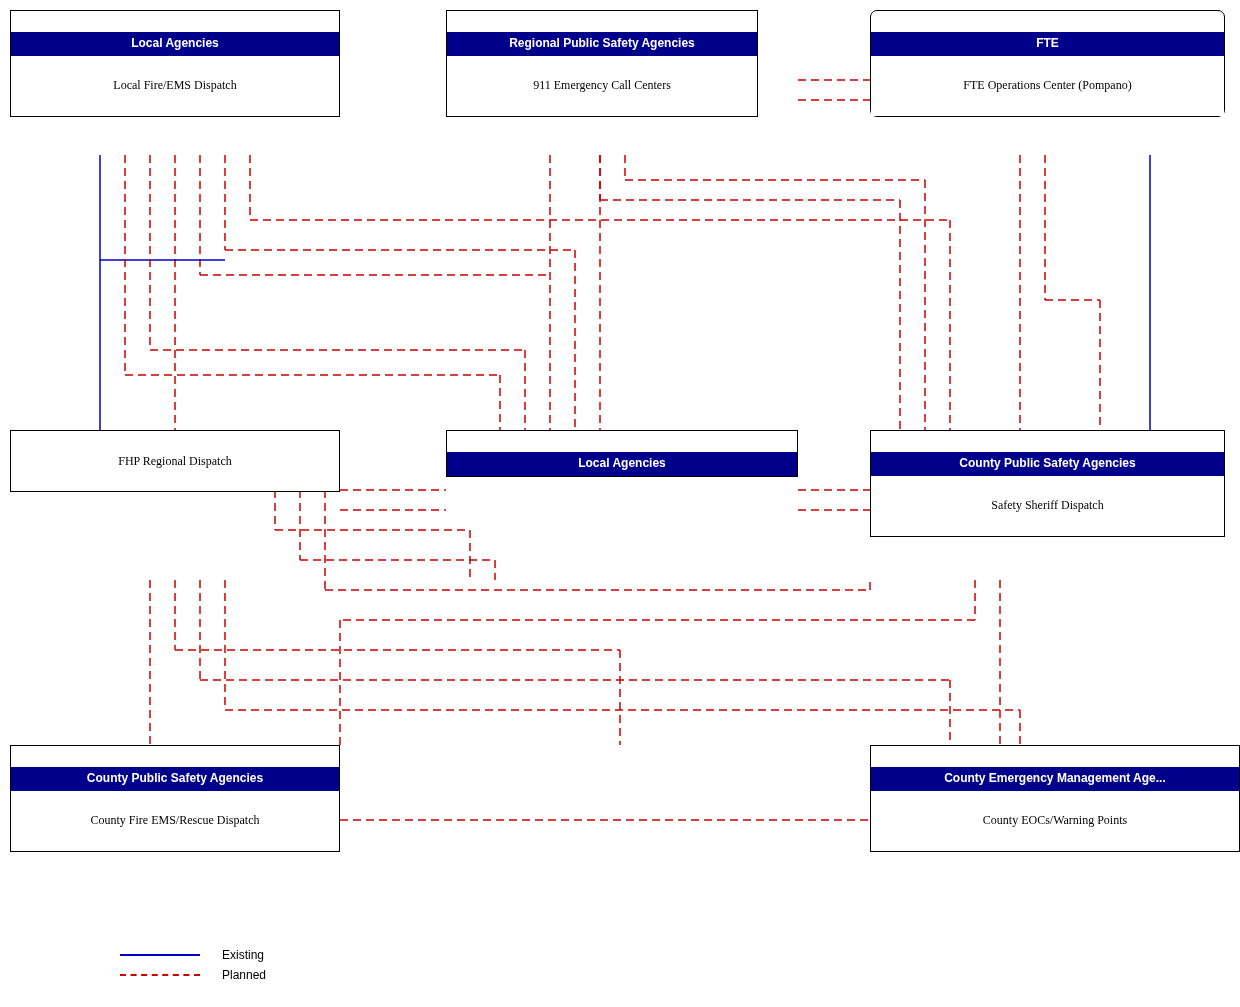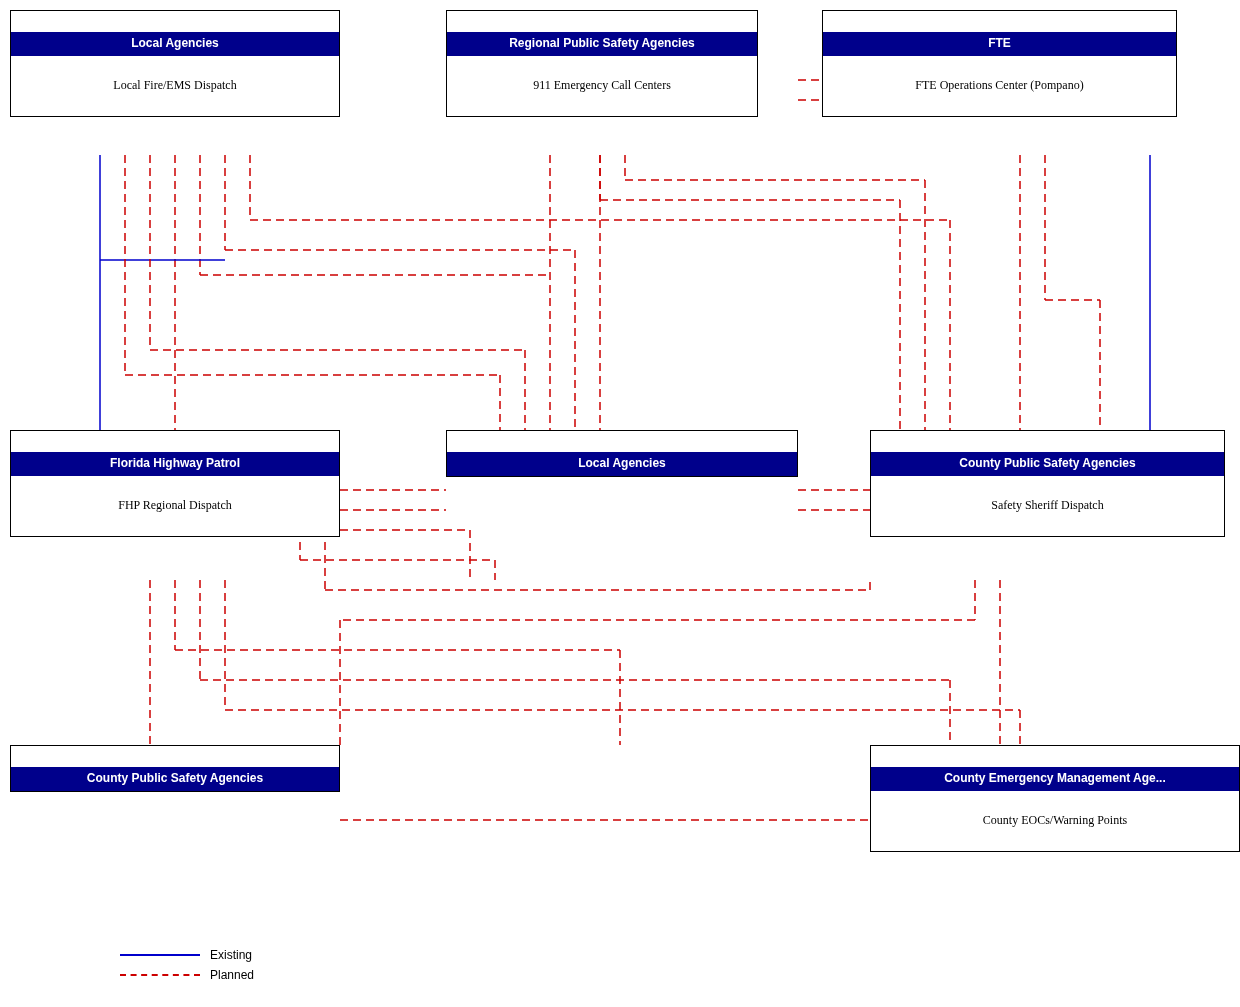--- a/index.html
+++ b/index.html
@@ -54,23 +54,24 @@
       width: 330px;
     }
 
     .node-regional-psa {
       left: 446px;
       top: 10px;
       width: 312px;
     }
 
     .node-fte {
-      left: 822px;
+      left: 870px;
       top: 10px;
       width: 355px;
+      border-radius: 7px;
     }
 
     .node-fhp {
       left: 10px;
       top: 430px;
       width: 330px;
     }
 
     .node-local-police {
       left: 446px;
@@ -102,21 +103,21 @@
       bottom: 25px;
       left: 120px;
       display: flex;
       flex-direction: column;
       gap: 6px;
     }
 
     .legend-item {
       display: flex;
       align-items: center;
-      gap: 10px;
+      gap: 22px;
       font-size: 12px;
     }
 
     svg.connections {
       position: absolute;
       top: 0;
       left: 0;
       width: 1240px;
       height: 1007px;
       pointer-events: none;
@@ -219,35 +220,35 @@
     <div class="node-header">Regional Public Safety Agencies</div>
     <div class="node-body">911 Emergency Call Centers</div>
   </div>
 
   <div class="node node-fte">
     <div class="node-header">FTE</div>
     <div class="node-body">FTE Operations Center (Pompano)</div>
   </div>
 
   <div class="node node-fhp">
-    <div class="node-header">Florida Highway Patrol</div>
     <div class="node-body">FHP Regional Dispatch</div>
   </div>
 
   <div class="node node-local-police">
     <div class="node-header">Local Agencies</div>
   </div>
 
   <div class="node node-county-sheriff">
     <div class="node-header">County Public Safety Agencies</div>
     <div class="node-body">Safety Sheriff Dispatch</div>
   </div>
 
   <div class="node node-county-fire">
     <div class="node-header">County Public Safety Agencies</div>
+    <div class="node-body">County Fire EMS/Rescue Dispatch</div>
   </div>
 
   <div class="node node-county-eoc">
     <div class="node-header">County Emergency Management Age...</div>
     <div class="node-body">County EOCs/Warning Points</div>
   </div>
 
   <div class="legend">
     <div class="legend-item">
       <div style="width:80px; height:2px; background:#0000cc;"></div>

